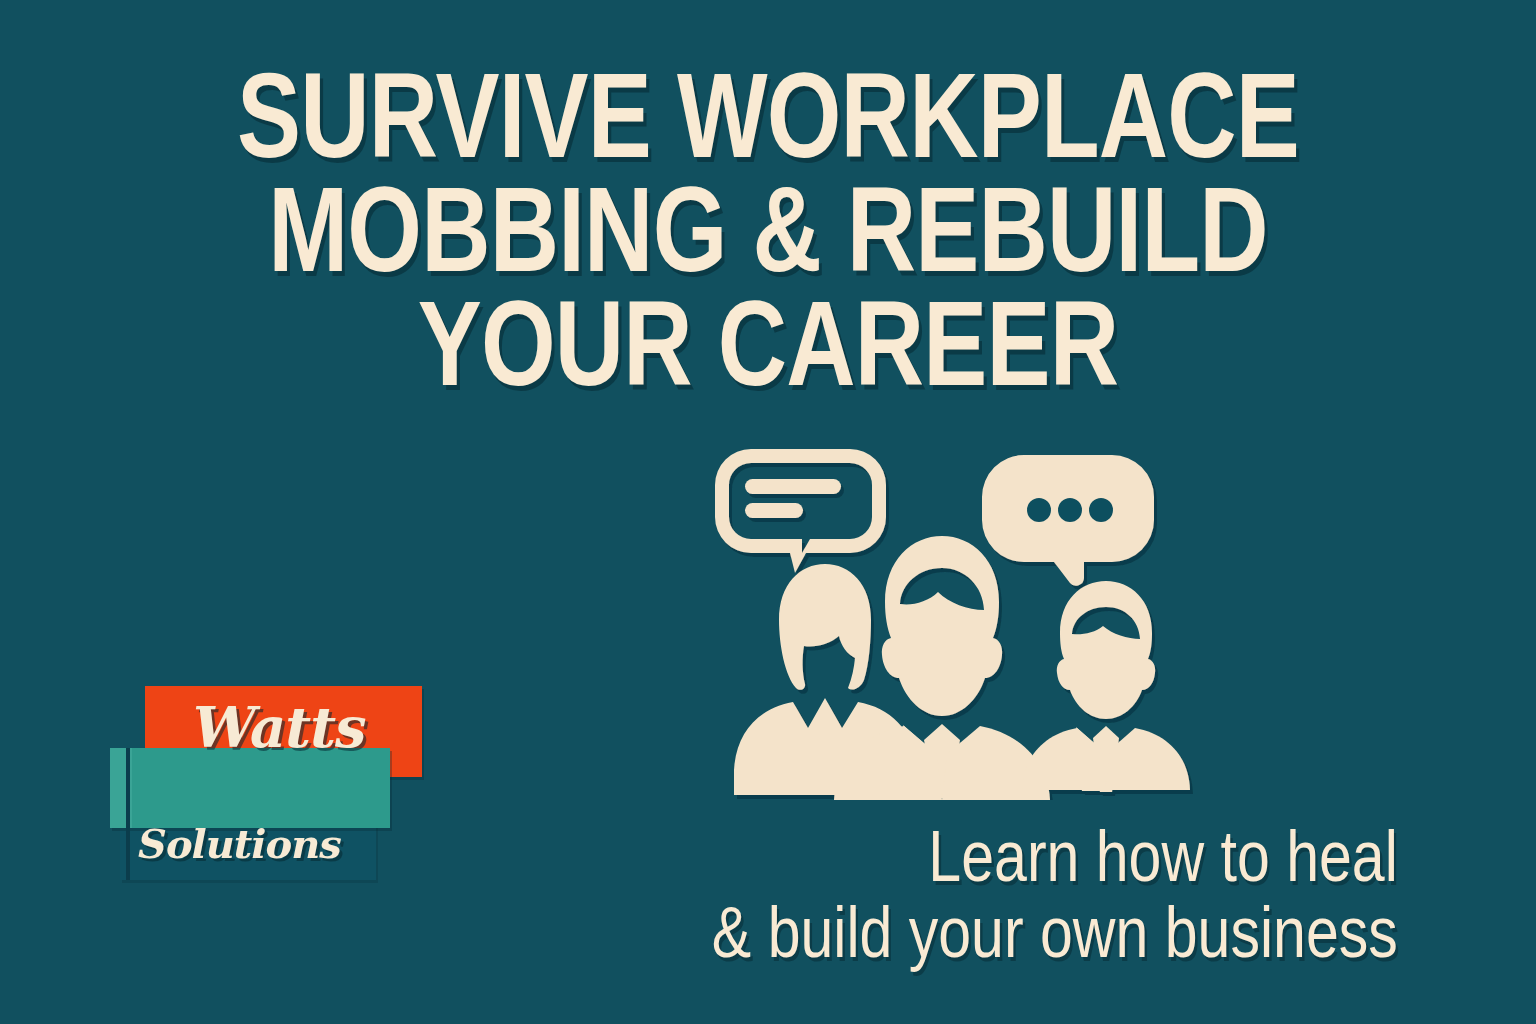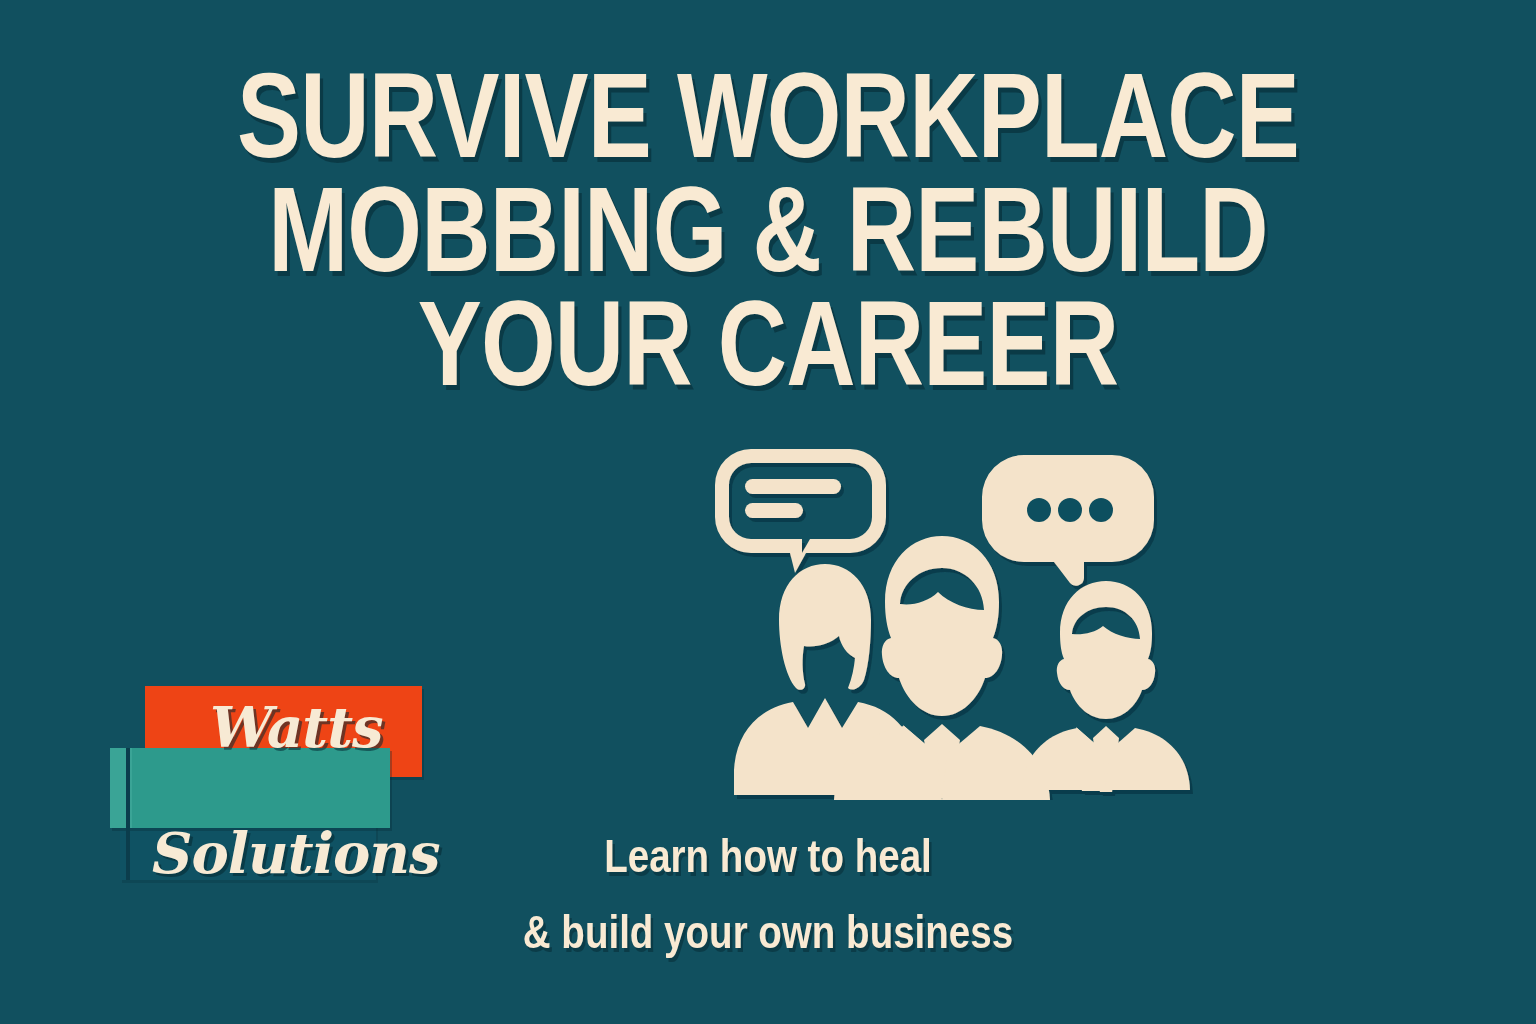--- a/index.html
+++ b/index.html
@@ -42,25 +42,25 @@
   #headline .hl.l1 { font-size: 120px; }
   #headline .hl.l2 { font-size: 120px; }
   #headline .hl.l3 { font-size: 120px; }
 
   
   #subtitle {
     position: absolute;
     left: 0;
     top: 818px;
     width: 1536px;
-    text-align: center;
+    text-align: right;
     color: #f9ead3;
     font-family: "Liberation Sans Narrow", "Liberation Sans", sans-serif;
-    font-weight: 700;
-    font-size: 47px;
+    font-weight: 400;
+    font-size: 72px;
     line-height: 76px;
     text-shadow: 3px 4px 0 rgba(6, 40, 50, 0.5);
   }
   #subtitle .sl {
     display: block;
     white-space: nowrap;
     transform: scaleX(0.82);
     transform-origin: center center;
   }
 
@@ -113,23 +113,23 @@
   .logo-word {
     position: absolute;
     color: #f7ead4;
     font-family: "DejaVu Serif", "Liberation Serif", serif;
     font-weight: 700;
     font-style: italic;
     white-space: nowrap;
     text-shadow: 3px 3px 0 rgba(6, 40, 50, 0.55);
     letter-spacing: -1px;
   }
-  #word-watts    { left: 100px;  top: 8px;   font-size: 56px; }
+  #word-watts    { left: 83px;  top: 8px;   font-size: 56px; }
   #word-content  { left: 58px;  top: 70px;  font-size: 56px; }
-  #word-solutions{ left: 42px;  top: 134px; font-size: 56px; }
+  #word-solutions{ left: 28px;  top: 134px; font-size: 40px; }
 </style>
 </head>
 <body>
 
 <div id="canvas">
 
   <div id="headline">
     <span class="hl l1">SURVIVE WORKPLACE</span>
     <span class="hl l2">MOBBING &amp; REBUILD</span>
     <span class="hl l3">YOUR CAREER</span>

